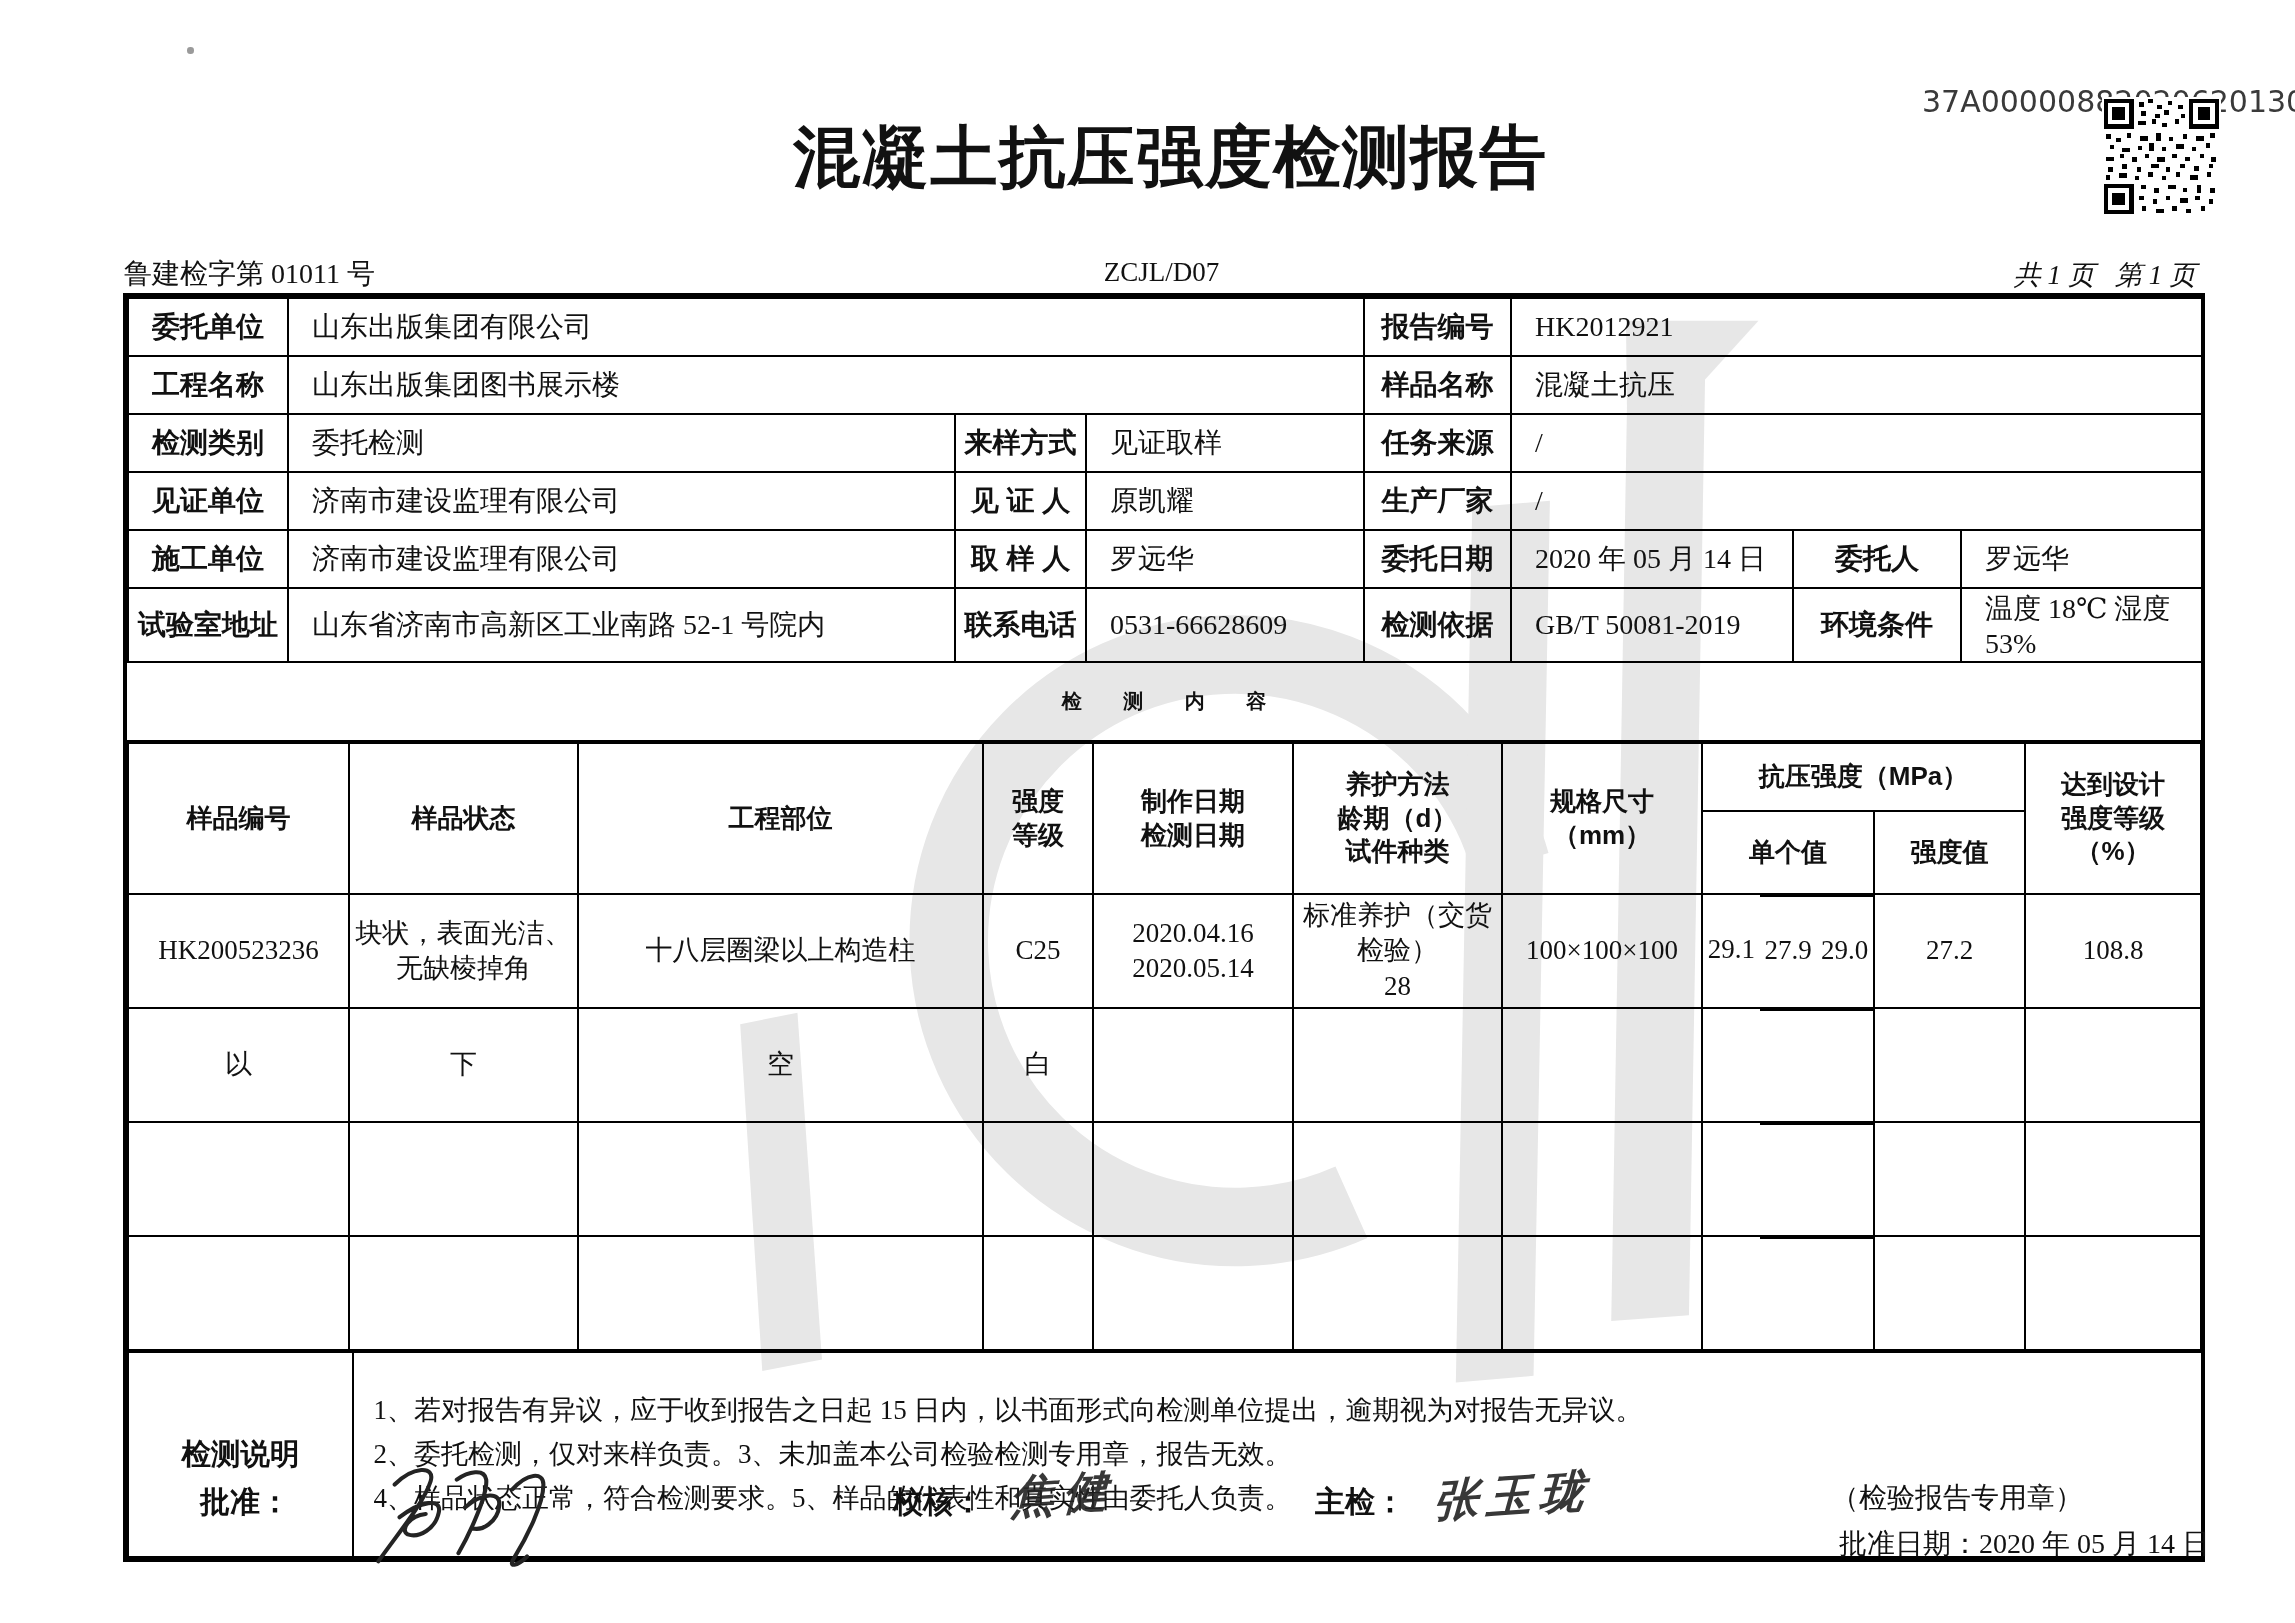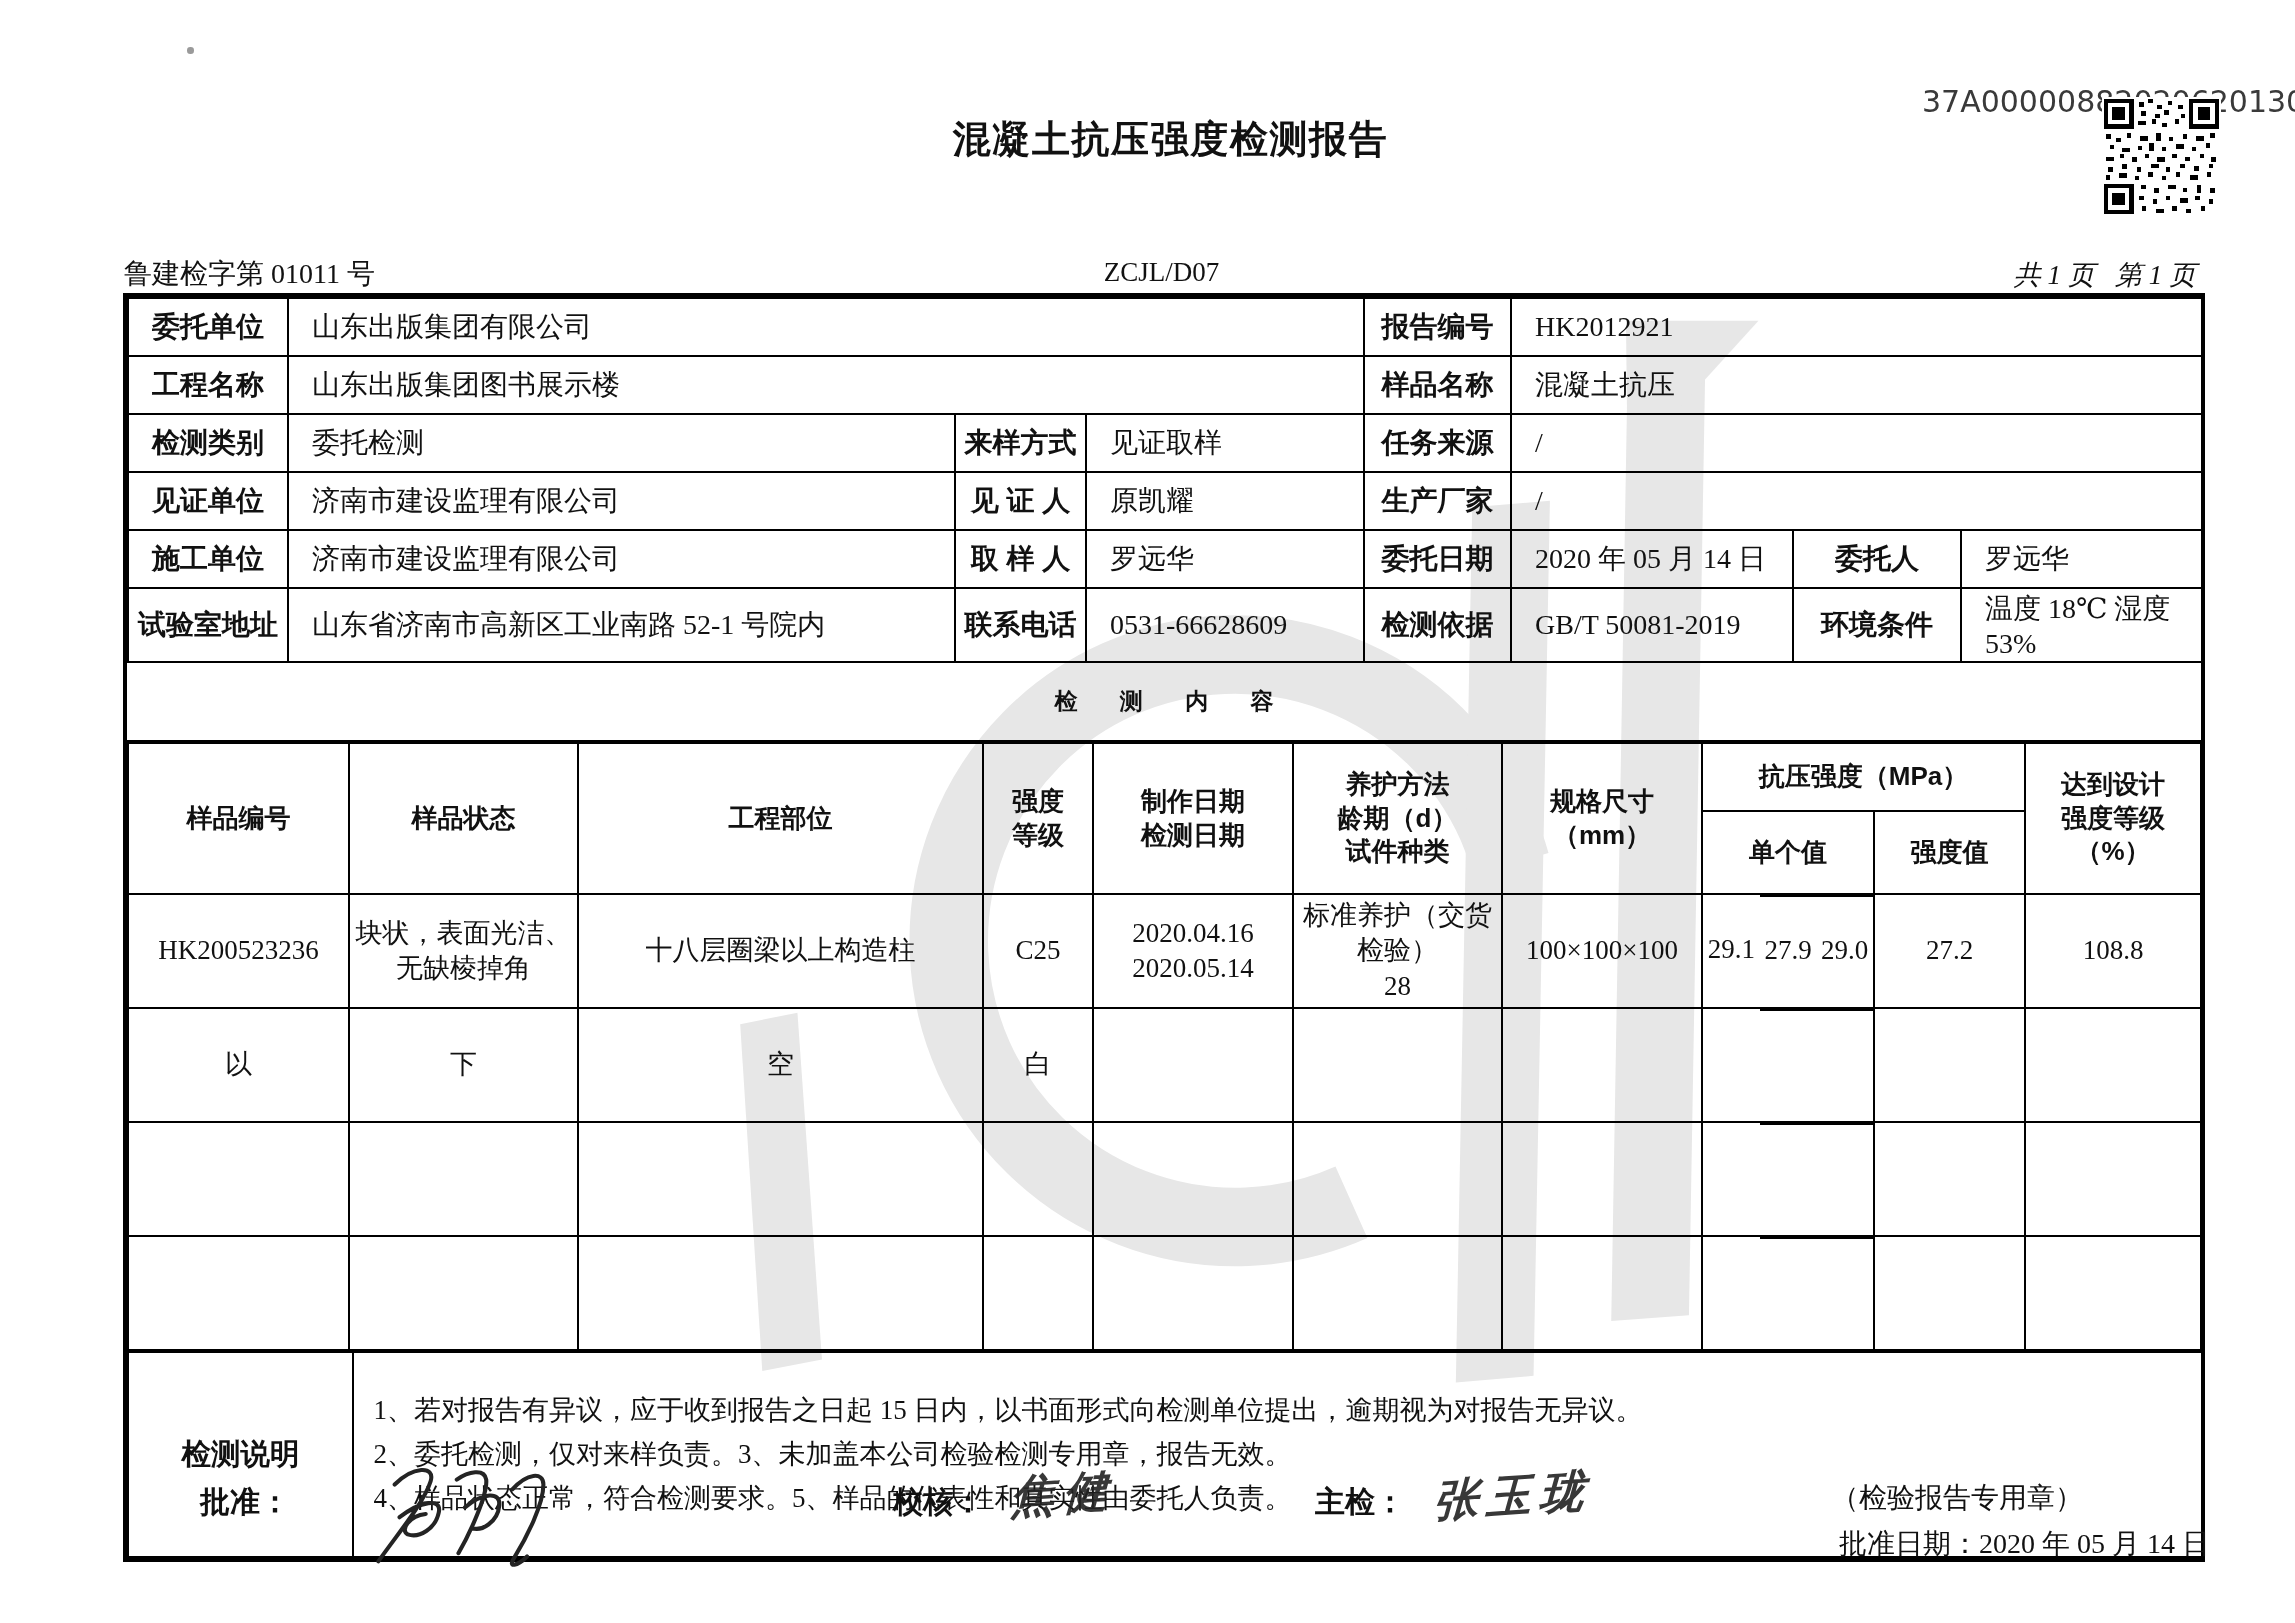--- a/index.html
+++ b/index.html
@@ -21,37 +21,37 @@
       #d7d7d7;
     z-index:2;
   }
   #cma-code{
     position:absolute;left:0;bottom:4.9px;width:100%;text-align:center;
     font-family:"DejaVu Sans Mono",monospace;font-size:25px;color:#2d2d2d;letter-spacing:0px;
   }
   #speck{position:absolute;left:187px;top:47px;width:6.5px;height:6.5px;background:#9a9a9a;border-radius:50%;z-index:2;}
   #title-block{position:absolute;left:704px;top:113px;width:933px;text-align:center;z-index:2;}
   #title-company{font-family:"Liberation Sans",sans-serif;font-weight:700;font-size:43px;line-height:1.15;}
-  #title-report{font-family:"Liberation Sans",sans-serif;font-weight:700;font-size:38px;line-height:1.15;margin-top:4.9px;letter-spacing:1.6px;}
+  #title-report{font-family:"Liberation Sans",sans-serif;font-weight:700;font-size:67px;line-height:1.15;margin-top:4.9px;letter-spacing:1.6px;}
   #qr-number{position:absolute;left:1922px;top:84px;font-family:"DejaVu Sans",sans-serif;font-size:30px;color:#3a3a3a;z-index:2;white-space:nowrap;}
   #qr-box{position:absolute;left:2102px;top:97px;width:119px;height:119px;background:#fff;z-index:3;}
   
   #hdr-left{position:absolute;left:124px;top:255px;font-size:28px;z-index:2;}
   #hdr-center{position:absolute;left:1047px;top:257px;width:229px;text-align:center;font-size:27px;z-index:2;}
   #hdr-right{position:absolute;right:99px;top:257px;font-size:27px;z-index:2;white-space:pre;font-style:italic;}
   
   #doc{position:absolute;left:123px;top:293px;width:2074px;border:4.9px solid #000;z-index:1;background:transparent;}
   table{border-collapse:collapse;table-layout:fixed;width:100%;background:transparent;}
   td{border:2.5px solid #000;overflow:hidden;background:transparent;}
   .info-tbl td{height:54px;font-size:28px;}
   .info-lbl{text-align:center;font-family:"Liberation Sans",sans-serif;font-weight:700;}
   .info-val{text-align:left;padding-left:23px;}
   #section-band{
     border-bottom:2.5px solid #000;height:77px;display:flex;align-items:center;justify-content:center;
-    font-family:"Liberation Sans",sans-serif;font-weight:700;font-size:23px;letter-spacing:18px;text-indent:18px;
+    font-family:"Liberation Sans",sans-serif;font-weight:700;font-size:20px;letter-spacing:18px;text-indent:18px;
   }
   .data-tbl td{text-align:center;vertical-align:middle;font-size:27px;line-height:1.3;}
   .data-tbl .hdr{font-family:"Liberation Sans",sans-serif;font-weight:700;font-size:26px;}
   .row-ha td{height:64px;}
   .row-hb td{height:79px;}
   .row-d td{height:110px;}
   td.singles-cell{padding:0;vertical-align:top;}
   .subwrap{height:110px;display:flex;flex-direction:row;}
   .subcell{flex:1;display:flex;align-items:center;justify-content:center;font-size:27px;}
   .subcell + .subcell{border-top:2.5px solid #000;}

